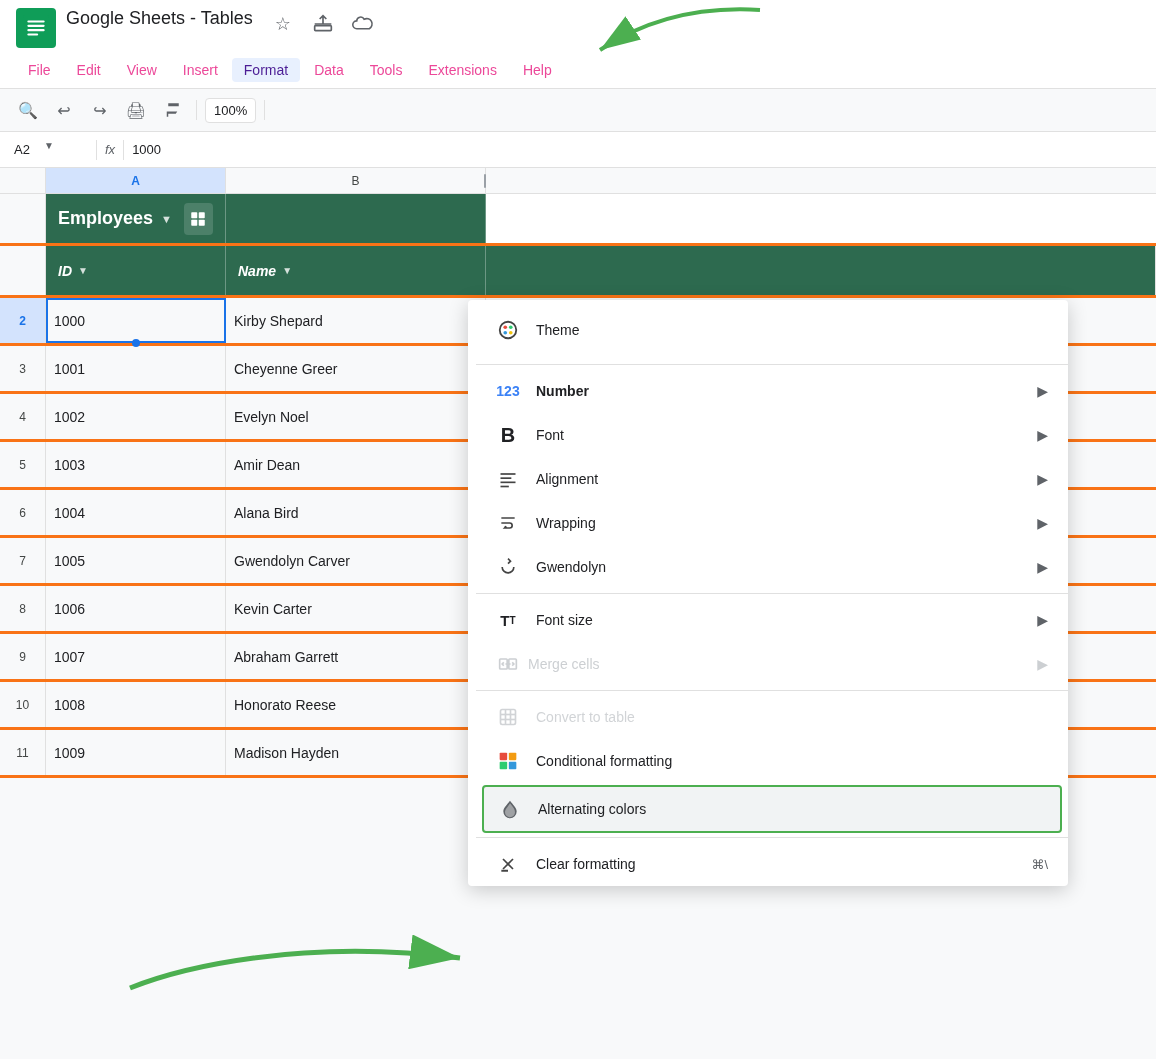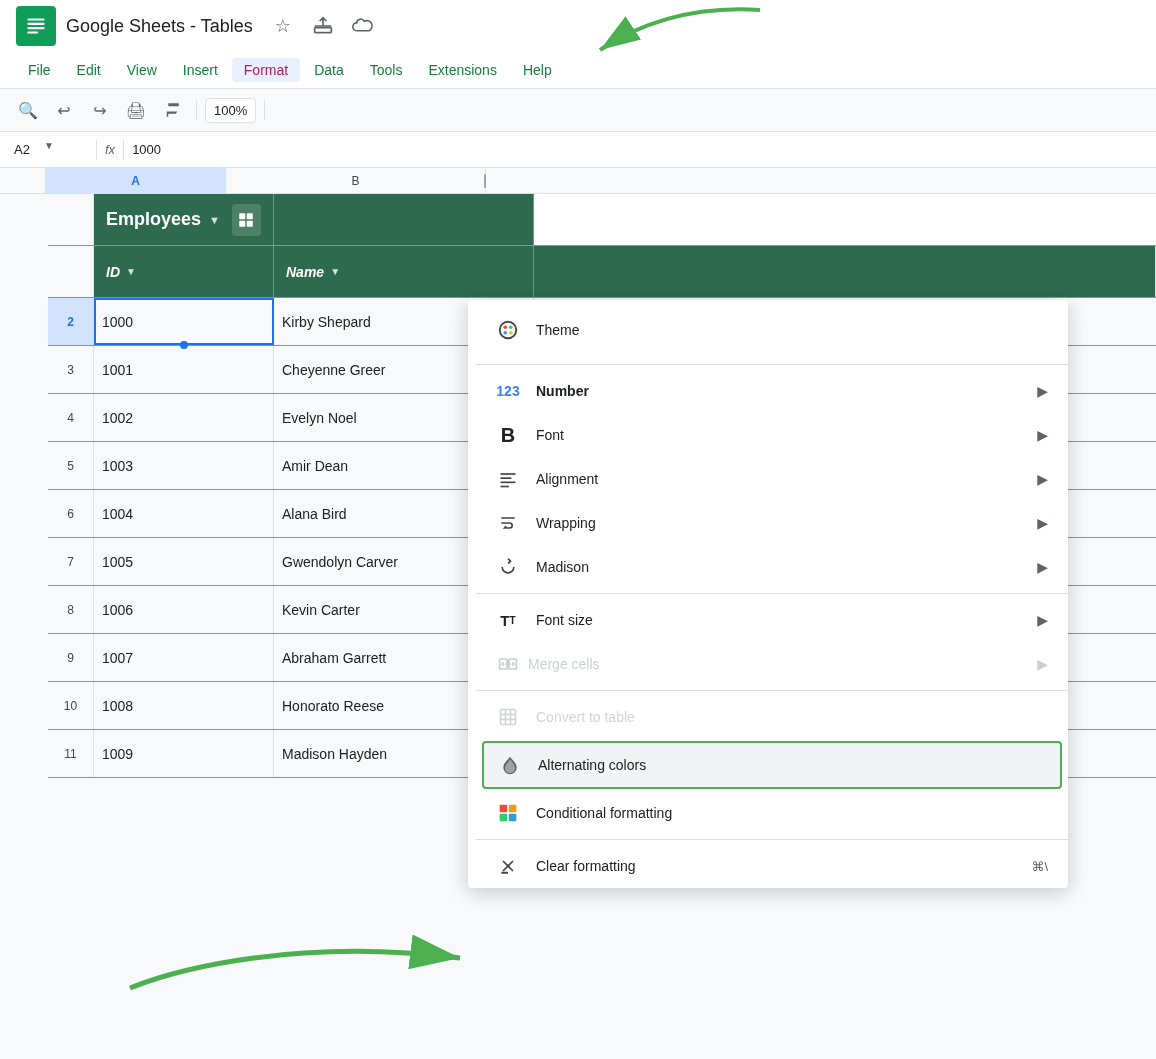--- a/index.html
+++ b/index.html
@@ -8,21 +8,21 @@
       background: #f8f9fa;
       width: 1156px;
       height: 1059px;
       overflow: hidden;
       position: relative;
     }
 
     
     .title-bar {
       display: flex;
-      align-items: center;
+      align-items: flex-start;
       padding: 8px 16px;
       background: #fff;
       height: 52px;
       gap: 10px;
     }
     .app-icon {
       width: 40px;
       height: 40px;
       background: #0f9d58;
       border-radius: 4px;
@@ -60,21 +60,21 @@
       display: flex;
       align-items: center;
       padding: 0 16px;
       background: #fff;
       height: 36px;
       gap: 2px;
     }
     .menu-item {
       padding: 4px 12px;
       font-size: 14px;
-      color: #15803d;
+      color: #ec4899;
       cursor: pointer;
       border-radius: 4px;
     }
 
     
     .toolbar {
       display: flex;
       align-items: center;
       padding: 4px 12px;
       background: #f8f9fa;
@@ -191,23 +191,22 @@
       top: 0;
       width: 4px;
       height: 100%;
       cursor: col-resize;
     }
 
     
     .data-row {
       display: flex;
       height: 48px;
-      border-bottom: 1px solid #f97316;
+      border-bottom: 3px solid #f97316;
       flex-shrink: 0;
-      margin-left: 48px;
     }
     .data-cell {
       display: flex;
       align-items: center;
       padding: 0 8px;
       font-size: 14px;
       color: #202124;
       border-right: 1px solid #e0e0e0;
     }
     .data-cell.col-a { width: 180px; }
@@ -370,21 +369,21 @@
     </defs>
     <path d="M 180 10 C 100 5, 50 30, 20 50" stroke="#4caf50" stroke-width="4" fill="none" marker-end="url(#arrowhead)"></path>
   </svg>
 </div>
 
 <div class="menu-bar">
   <div class="menu-item">File</div>
   <div class="menu-item">Edit</div>
   <div class="menu-item">View</div>
   <div class="menu-item">Insert</div>
-  <div class="menu-item menu-item.active" style="background:#e8f0fe; color:#be185d;">Format</div>
+  <div class="menu-item menu-item.active" style="background:#e8f0fe; color:#4c1d95;">Format</div>
   <div class="menu-item">Data</div>
   <div class="menu-item">Tools</div>
   <div class="menu-item">Extensions</div>
   <div class="menu-item">Help</div>
 </div>
 
 <div class="toolbar">
   <div class="toolbar-btn">🔍</div>
   <div class="toolbar-btn">↩</div>
   <div class="toolbar-btn">↪</div>
@@ -587,21 +586,21 @@
     </div>
 
     <div class="menu-row">
       <div class="menu-row-icon">
         <svg width="20" height="20" viewBox="0 0 24 24" fill="none" stroke="#444" stroke-width="2">
           <path d="M19 12a7 7 0 11-14 0"></path>
           <polyline points="12 2 15 5 12 8"></polyline>
           <line x1="12" y1="5" x2="12" y2="5"></line>
         </svg>
       </div>
-      <span class="menu-row-label">Madison</span>
+      <span class="menu-row-label">Gwendolyn</span>
       <span class="menu-row-arrow">▶</span>
     </div>
 
     <div class="menu-divider"></div>
 
     <div class="menu-row">
       <div class="menu-row-icon" style="font-size:15px; font-weight:600; color:#202124; font-style:normal;">T<span style="font-size:10px; vertical-align:sub;">T</span></div>
       <span class="menu-row-label">Font size</span>
       <span class="menu-row-arrow">▶</span>
     </div>
@@ -628,40 +627,40 @@
           <rect x="3" y="3" width="18" height="18" rx="2"></rect>
           <line x1="3" y1="9" x2="21" y2="9"></line>
           <line x1="3" y1="15" x2="21" y2="15"></line>
           <line x1="9" y1="3" x2="9" y2="21"></line>
           <line x1="15" y1="3" x2="15" y2="21"></line>
         </svg>
       </div>
       <span class="menu-row-label disabled">Convert to table</span>
     </div>
 
-    <div class="menu-row highlighted">
-      <div class="menu-row-icon">
-        <svg width="20" height="20" viewBox="0 0 24 24" fill="none">
-          <path d="M12 2C8.5 7 4 10 4 15a8 8 0 0016 0c0-5-4.5-8-8-13z" fill="#5f6368"></path>
-          <path d="M12 5C9.5 9.5 6 12 6 16a6 6 0 0012 0c0-4-2.5-6.5-6-11z" fill="#fff" opacity="0.4"></path>
-        </svg>
-      </div>
-      <span class="menu-row-label">Alternating colors</span>
-    </div>
-
     <div class="menu-row">
       <div class="menu-row-icon">
         <svg width="20" height="20" viewBox="0 0 24 24" fill="none">
           <rect x="2" y="2" width="9" height="9" fill="#e74c3c" rx="1"></rect>
           <rect x="13" y="2" width="9" height="9" fill="#f39c12" rx="1"></rect>
           <rect x="2" y="13" width="9" height="9" fill="#2ecc71" rx="1"></rect>
           <rect x="13" y="13" width="9" height="9" fill="#3498db" rx="1"></rect>
         </svg>
       </div>
       <span class="menu-row-label">Conditional formatting</span>
+    </div>
+
+    <div class="menu-row highlighted">
+      <div class="menu-row-icon">
+        <svg width="20" height="20" viewBox="0 0 24 24" fill="none">
+          <path d="M12 2C8.5 7 4 10 4 15a8 8 0 0016 0c0-5-4.5-8-8-13z" fill="#5f6368"></path>
+          <path d="M12 5C9.5 9.5 6 12 6 16a6 6 0 0012 0c0-4-2.5-6.5-6-11z" fill="#fff" opacity="0.4"></path>
+        </svg>
+      </div>
+      <span class="menu-row-label">Alternating colors</span>
     </div>
 
     <div class="menu-divider"></div>
 
     <div class="menu-row">
       <div class="menu-row-icon">
         <svg width="20" height="20" viewBox="0 0 24 24" fill="none" stroke="#444" stroke-width="2">
           <line x1="18" y1="6" x2="6" y2="18"></line>
           <line x1="6" y1="6" x2="18" y2="18"></line>
           <path d="M4 20h8" stroke-width="2.5"></path>

